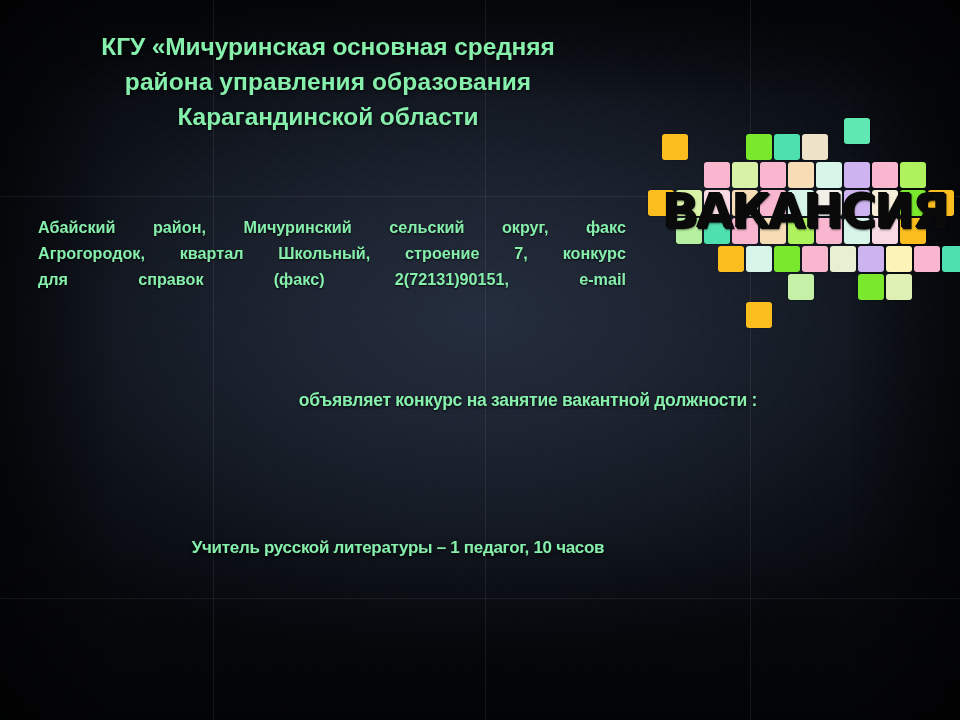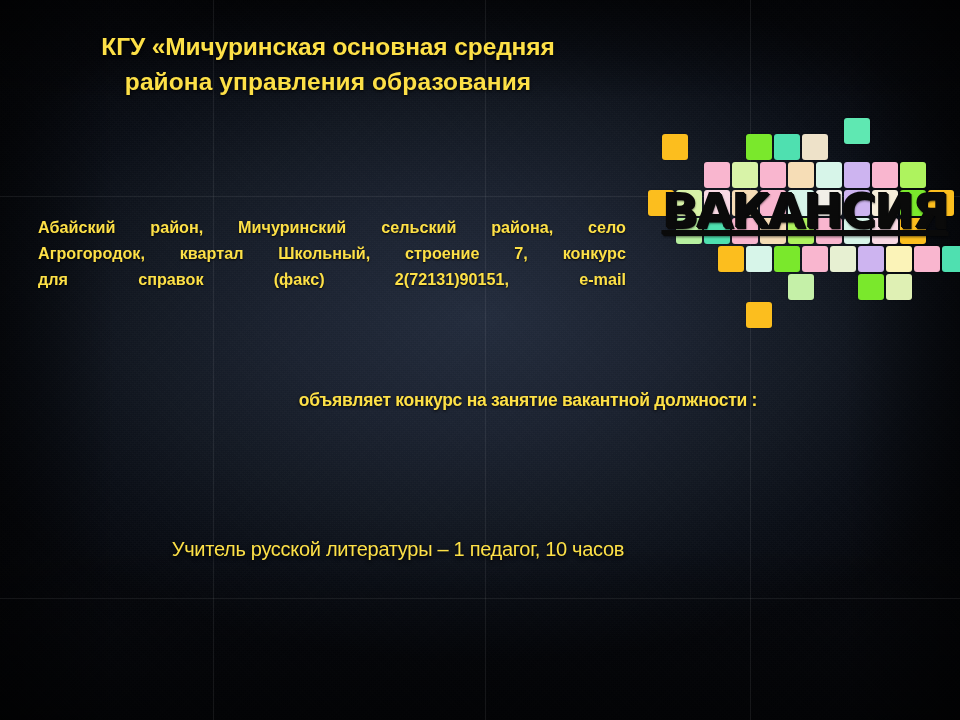--- a/index.html
+++ b/index.html
@@ -44,21 +44,21 @@
   }
   .grid-line {
     position: absolute;
     background: rgba(255,255,255,0.075);
     pointer-events: none;
   }
   .grid-line.v { width: 1px; top: 0; bottom: 0; }
   .grid-line.h { height: 1px; left: 0; right: 0; }
 
   
-  .txt { position: absolute; color: #fde047; }
+  .txt { position: absolute; color: #86efac; }
 
   #title-block {
     left: 28px;
     top: 30px;
     width: 600px;
     text-align: center;
     font-size: 24.5px;
     font-weight: bold;
     line-height: 1.42;
     letter-spacing: -0.1px;
@@ -91,22 +91,22 @@
     letter-spacing: -0.25px;
     text-shadow: 0 1px 3px rgba(0,0,0,0.85);
     padding-left: 48px;
   }
 
   #position-line {
     left: 0;
     top: 538px;
     width: 796px;
     text-align: center;
-    font-size: 20px;
-    font-weight: normal;
+    font-size: 17px;
+    font-weight: bold;
     letter-spacing: -0.3px;
     text-shadow: 0 2px 4px rgba(0,0,0,0.85);
   }
 
   
   #vacancy-graphic {
     position: absolute;
     left: 648px;
     top: 112px;
     width: 312px;
@@ -132,21 +132,20 @@
     font-family: "DejaVu Sans", "Liberation Sans", sans-serif;
     font-weight: bold;
     font-size: 48px;
     letter-spacing: -2.2px;
     transform: translateY(-2px);
     text-shadow:
       1px 1px 0 #0a0a0a, 2px 2px 0 #0a0a0a,
       2px 3px 2px rgba(0,0,0,0.55);
     white-space: nowrap;
     pointer-events: none;
-    text-decoration: underline;
   }
 </style>
 </head>
 <body>
 
 <div id="slide">
 
   <div class="bg-base"></div>
   <div class="bg-noise"></div>
   <div class="bg-vignette"></div>
@@ -155,24 +154,25 @@
       <div class="grid-line v" style="left: 213px;"></div>
       <div class="grid-line v" style="left: 485px;"></div>
       <div class="grid-line v" style="left: 750px;"></div>
       <div class="grid-line h" style="top: 196px;"></div>
       <div class="grid-line h" style="top: 598px;"></div>
     </div>
 
   <div class="txt" id="title-block">
     <span class="tline l1">КГУ «Мичуринская основная средняя</span>
     <span class="tline l3">района управления образования</span>
+    <span class="tline l4">Карагандинской области</span>
   </div>
 
   <div class="txt" id="address-block">
-    <span class="aline">Абайский район, Мичуринский сельский района, село</span>
+    <span class="aline">Абайский район, Мичуринский сельский округ, факс</span>
     <span class="aline">Агрогородок, квартал Школьный, строение 7, конкурс</span>
     <span class="aline">для справок (факс) 2(72131)90151, e-mail</span>
   </div>
 
   <div class="txt" id="announce-line">объявляет конкурс на занятие вакантной должности :</div>
 
   <div class="txt" id="position-line">Учитель русской литературы – 1 педагог, 10 часов</div>
 
   <div id="vacancy-graphic">
     <div id="vacancy-tiles">

